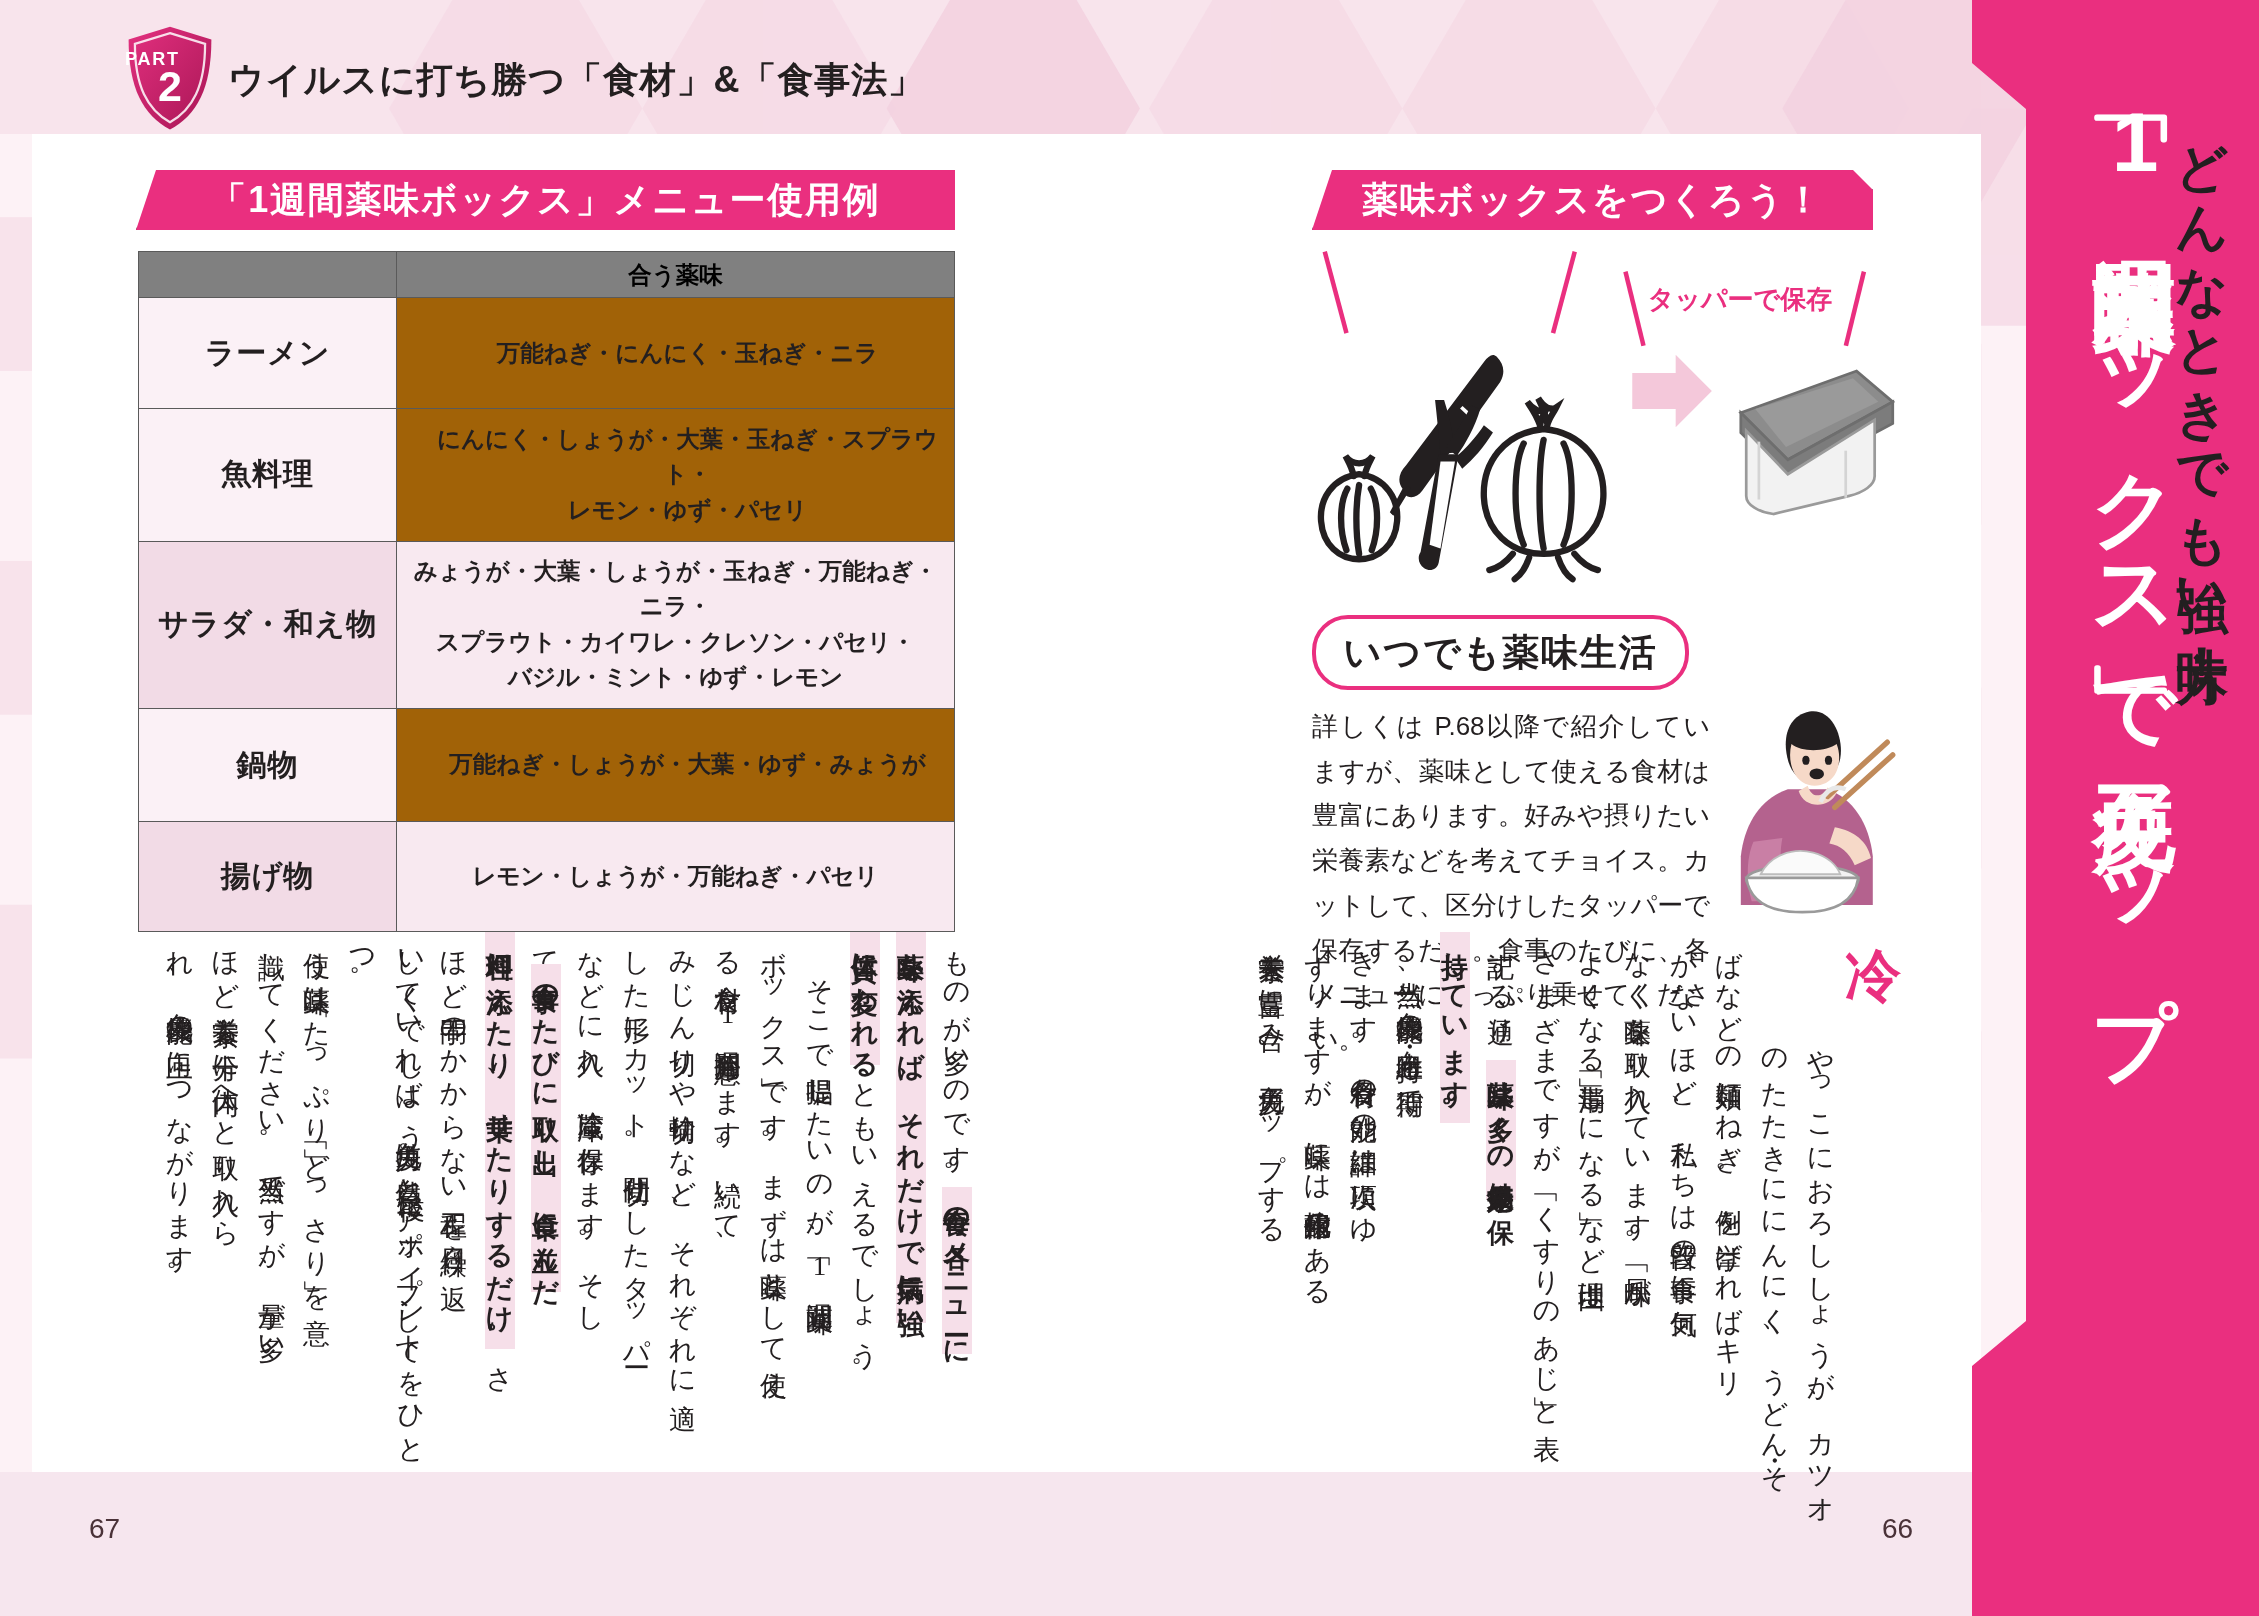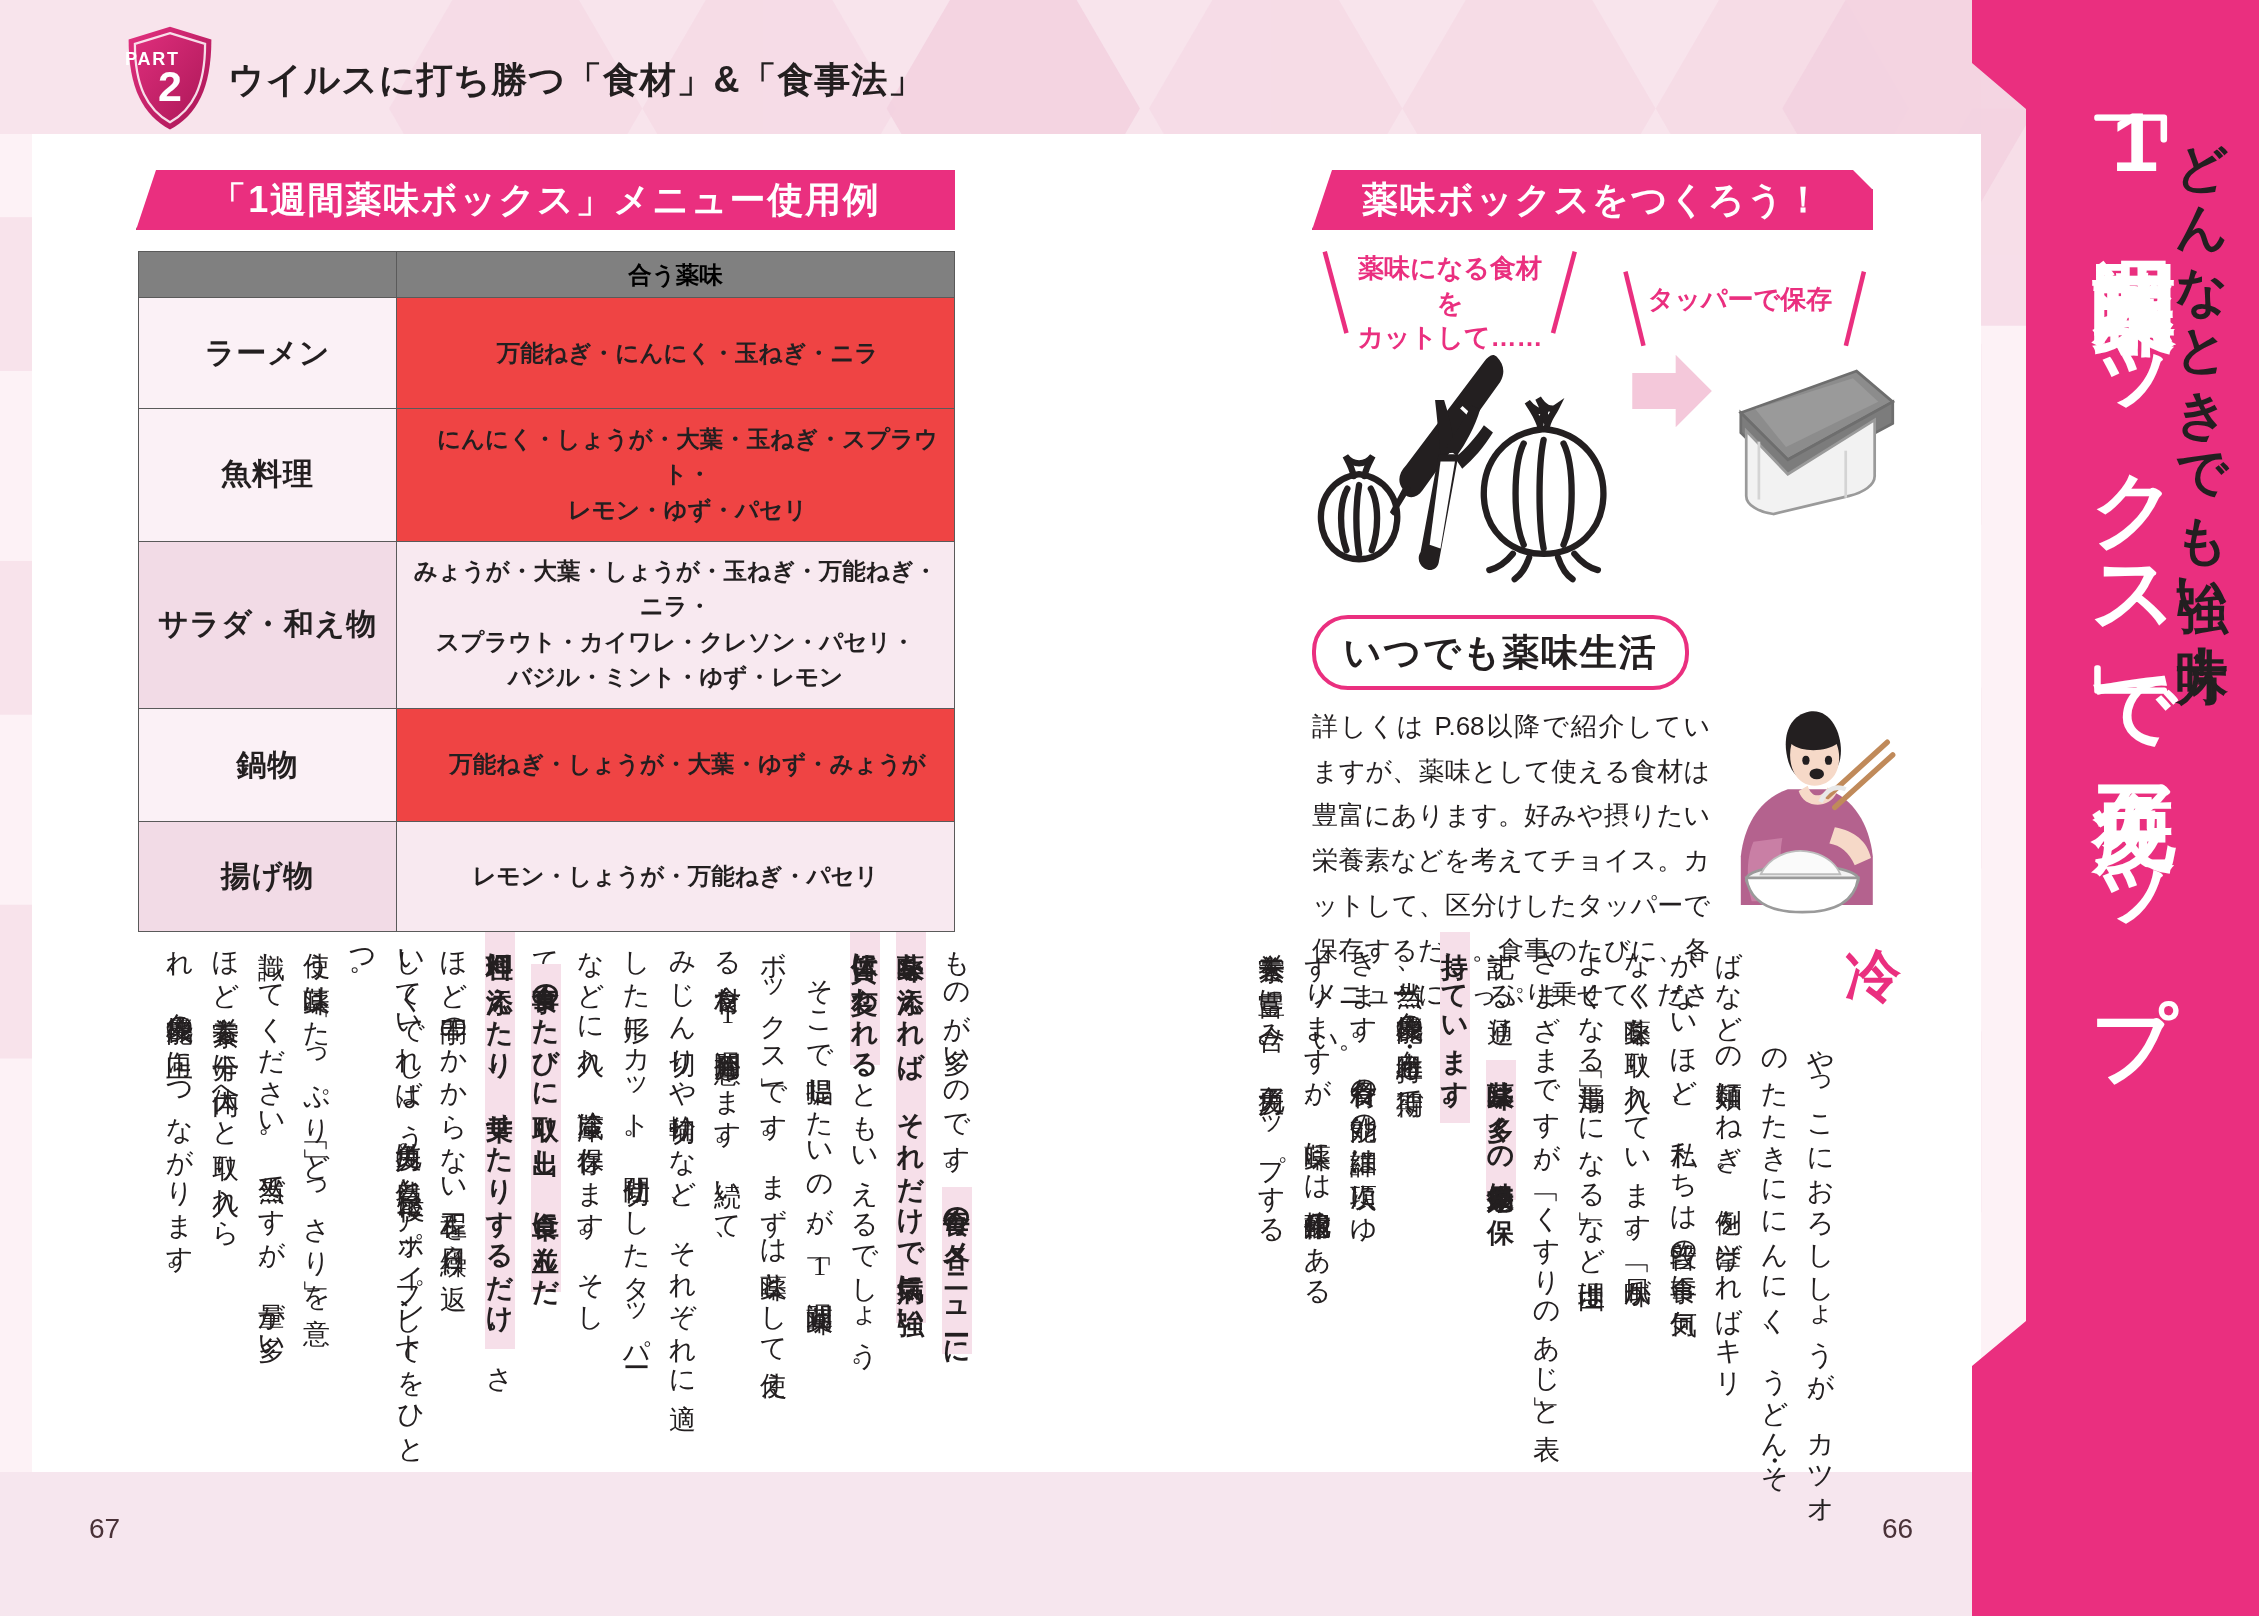--- a/index.html
+++ b/index.html
@@ -64,21 +64,21 @@
   table.menu col.c1{width:258px;}
   table.menu td.dish{
     text-align:center;font-size:30px;font-weight:bold;color:#231f20;letter-spacing:0.9px;
   }
   table.menu td.spice{
     text-align:center;font-size:23.5px;font-weight:bold;color:#231f20;line-height:1.5;padding:12.7px 9px;
   }
   tr.odd td.dish{background:#f2dbe6;}
   tr.odd td.spice{background:#f8e9f0;}
   tr.even td.dish{background:#fbf1f6;}
-  tr.even td.spice{background:#ef4444;padding-left:33px;}
+  tr.even td.spice{background:#a16207;padding-left:33px;}
   tr.r1 td{height:81px;} tr.r2 td{height:85px;} tr.r3 td{height:89px;}
   tr.r4 td{height:89px;} tr.r5 td{height:107px;} tr.r6 td{height:87px;}
   tr.r7 td{height:83px;}
 
   
   #illus{position:absolute;left:1303px;top:246px;width:597px;height:344px;}
   .callout{position:absolute;color:#ea2f7f;font-size:26px;font-weight:bold;line-height:1.32;text-align:center;}
 
   
   .pill{
@@ -207,24 +207,20 @@
         <td class="dish">揚げ物</td>
         <td class="spice">レモン・しょうが・万能ねぎ・パセリ</td>
       </tr>
     </tbody>
 </table>
 
 <div class="ribbon right">薬味ボックスをつくろう！</div>
 
 <div id="illus">
 
-  <div class="callout" style="left:43px;top:5.4px;width:208px;" id="cal1">
-      <div>薬味になる食材を</div>
-      <div>カットして……</div>
-    </div>
   <svg style="position:absolute;left:0;top:0;width:308px;height:109px;" viewBox="0 0 340 120" width="308" height="109">
     <line x1="24" y1="6" x2="48" y2="96" stroke="#ea2f7f" stroke-width="5"></line>
     <line x1="300" y1="6" x2="276" y2="96" stroke="#ea2f7f" stroke-width="5"></line>
   </svg>
 
   <div class="callout" style="left:333px;top:36px;width:208px;">タッパーで保存</div>
   <svg style="position:absolute;left:308px;top:0;width:271px;height:109px;" viewBox="0 0 300 120" width="271" height="109">
     <line x1="16" y1="28" x2="36" y2="110" stroke="#ea2f7f" stroke-width="5"></line>
     <line x1="280" y1="28" x2="260" y2="110" stroke="#ea2f7f" stroke-width="5"></line>
   </svg>

